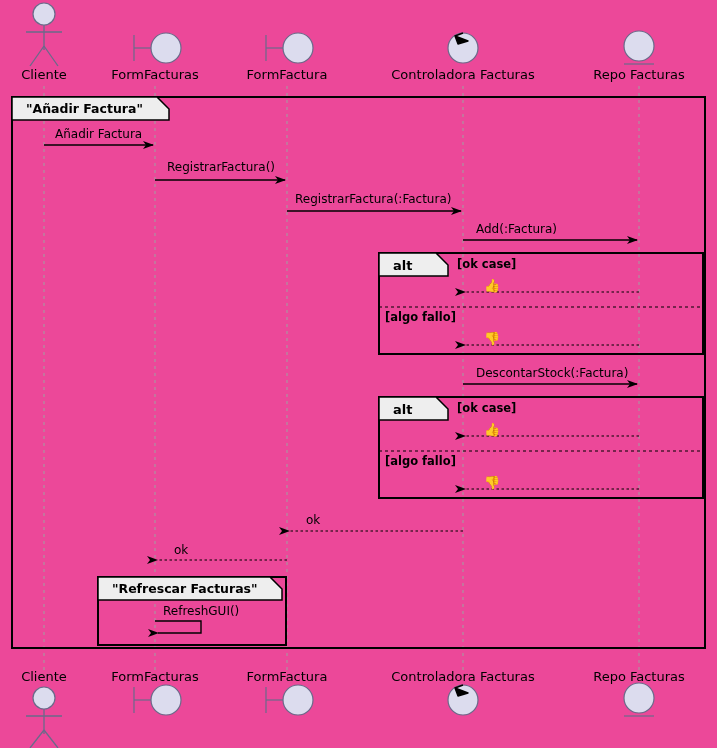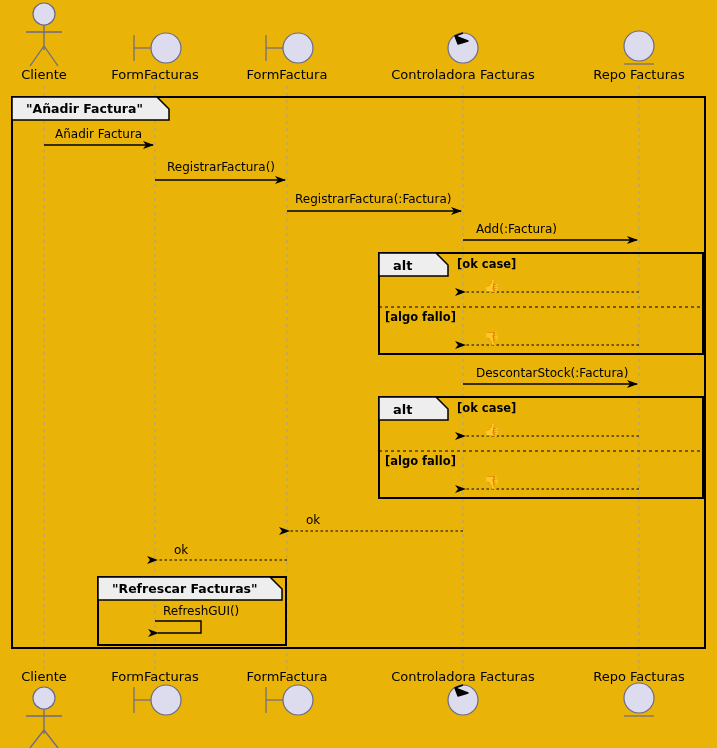--- a/index.html
+++ b/index.html
@@ -7,21 +7,21 @@
     padding: 0;
     background: #ffffff;
   }
   body {
     font-family: "DejaVu Sans", sans-serif;
   }
   #diagram-root {
     position: relative;
     width: 717px;
     height: 748px;
-    background: #eab308;
+    background: #ec4899;
     overflow: hidden;
   }
   svg.diagram-svg {
     display: block;
     width: 717px;
     height: 748px;
   }
   text {
     font-family: "DejaVu Sans", sans-serif;
     fill: #000000;

